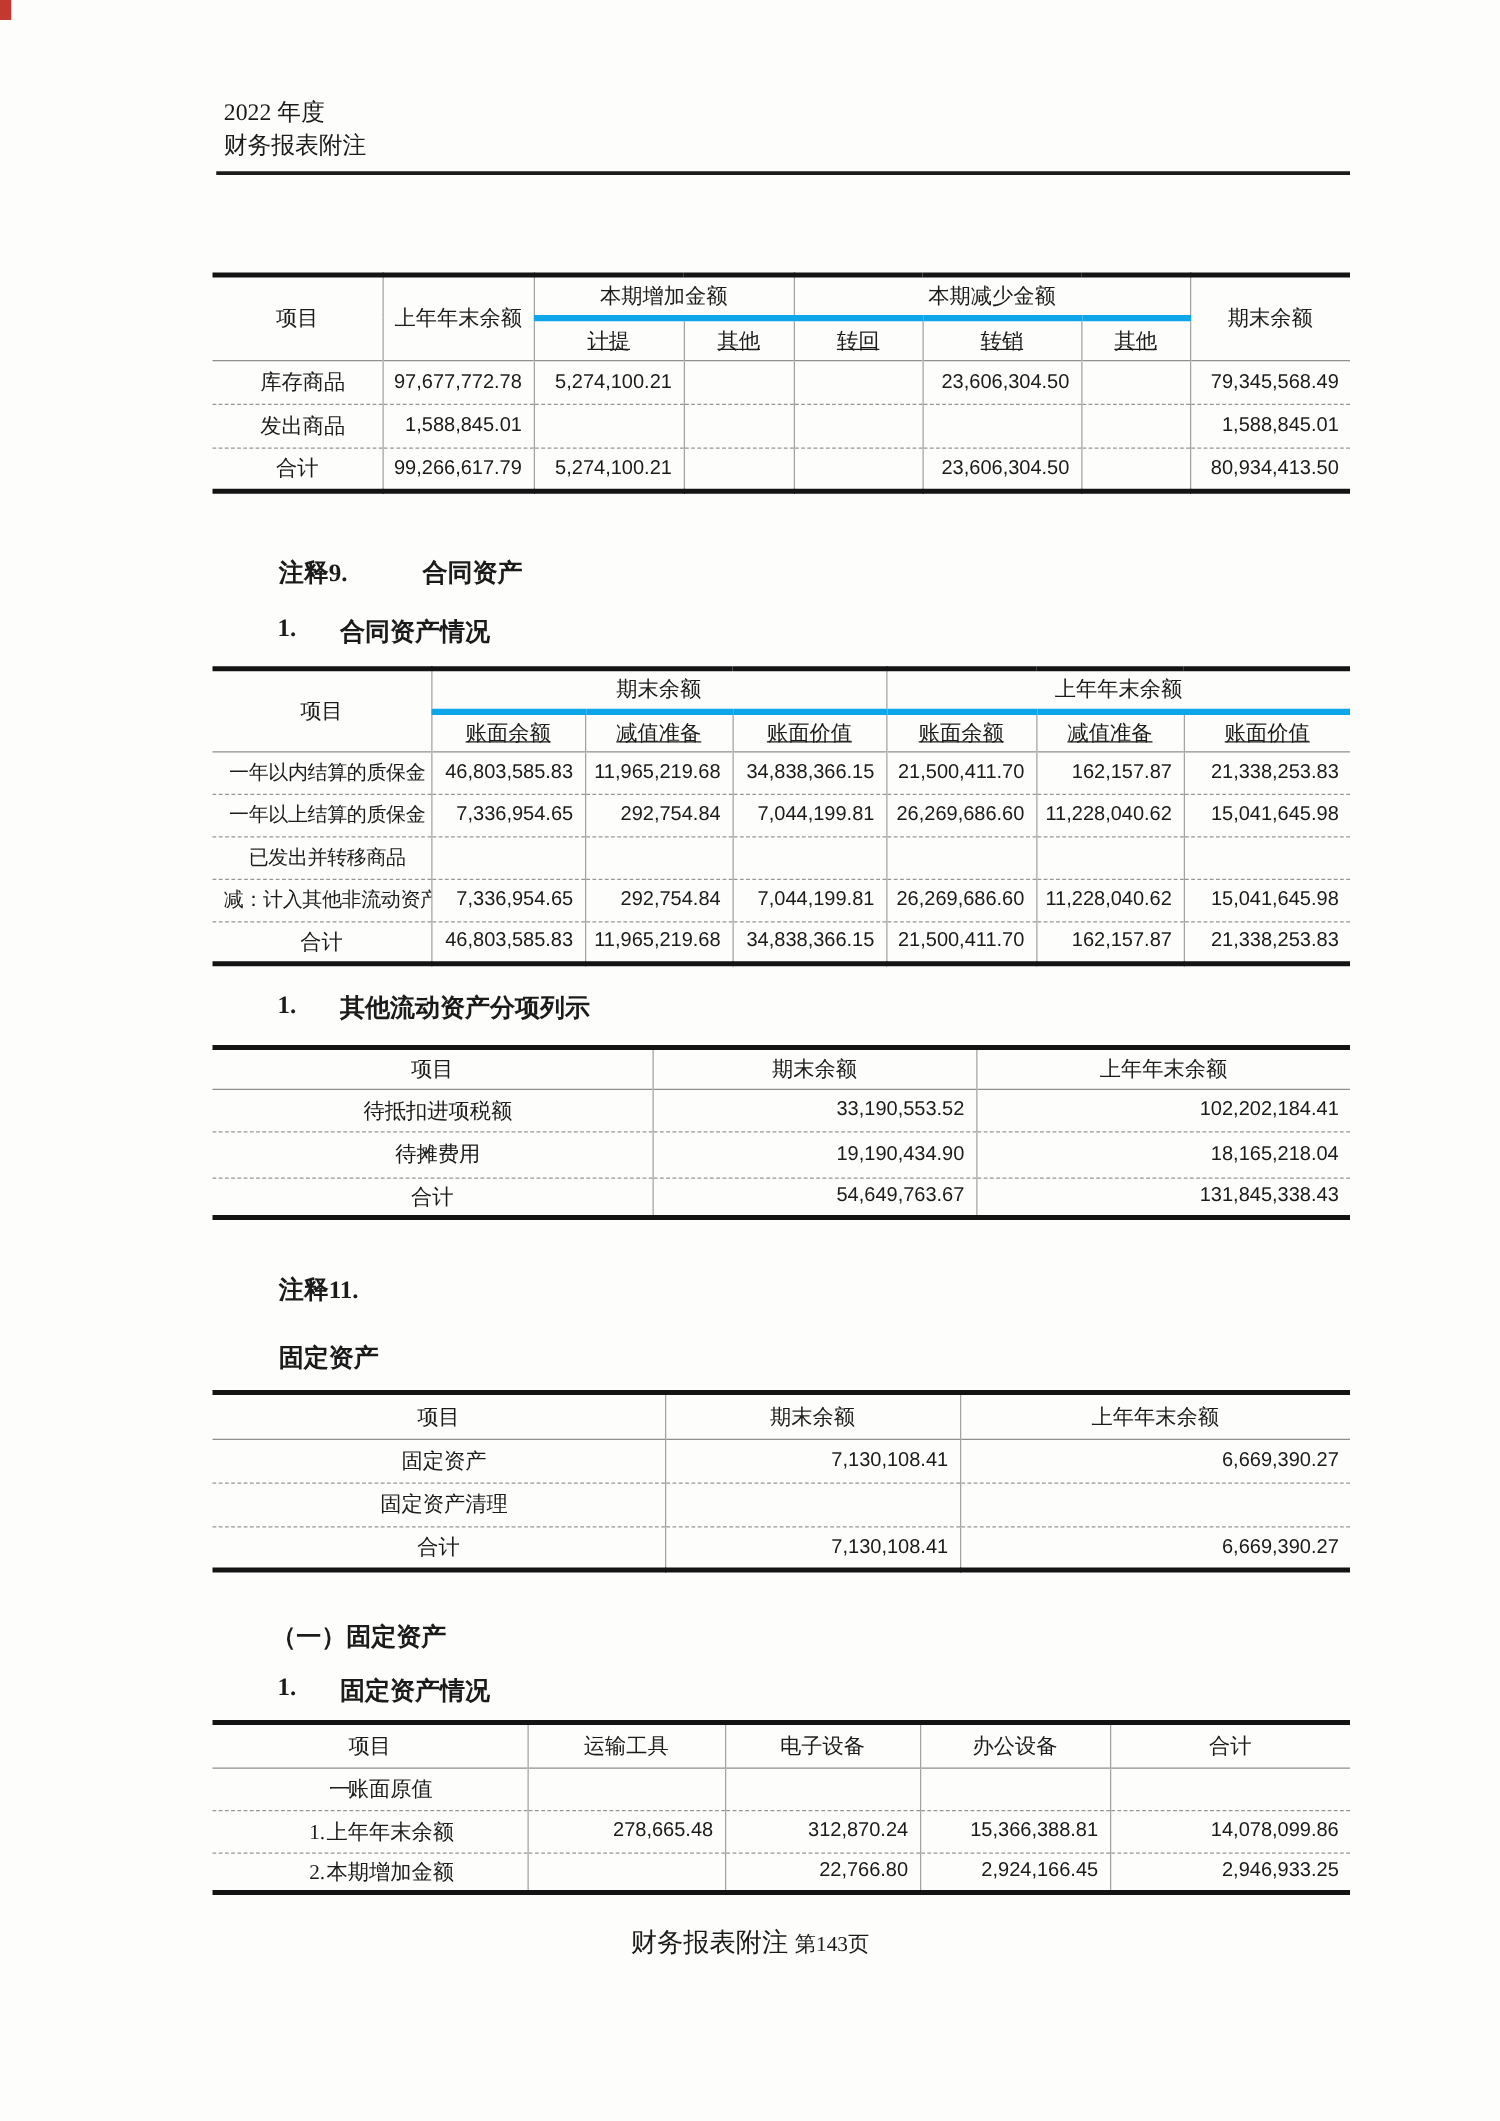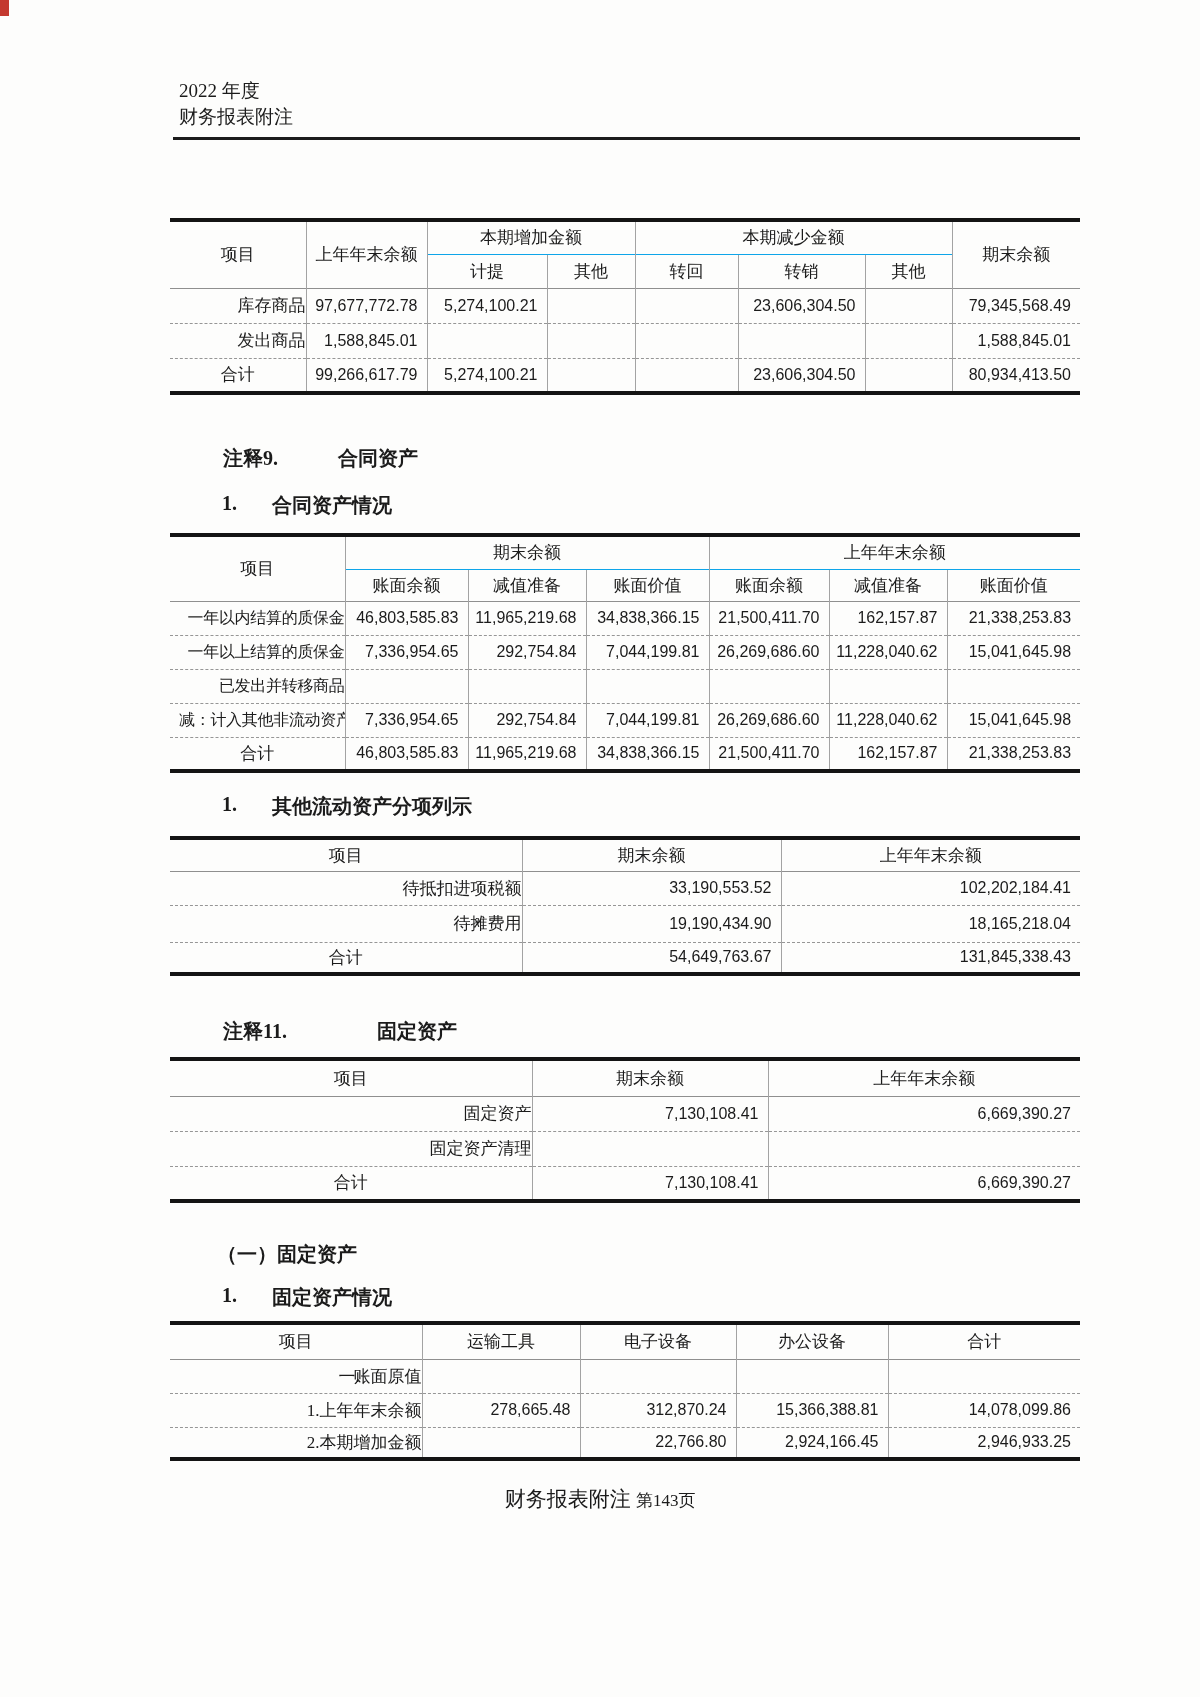--- a/index.html
+++ b/index.html
@@ -27,45 +27,45 @@
   .sub-heading { font-size:20px; font-weight:bold; margin-left:52px; display:flex; }
   .sub-heading .no { display:inline-block; width:50px; }
   .part-heading { font-size:20px; font-weight:bold; margin-left:47px; }
 
   
   table { border-collapse:collapse; table-layout:fixed; width:910px;
           border-top:4px solid #141414; border-bottom:4px solid #141414; }
   th, td { font-weight:normal; font-size:17px; overflow:hidden; white-space:nowrap; }
   th { text-align:center; }
   .bl { border-left:1px solid #a3a3a3; }
-  .hr2 td, .hr2 th { border-top:1px solid #0ea5e9; }     
+  .hr2 td, .hr2 th { border-top:5px solid #0ea5e9;text-decoration:underline; }     
   .fr td { border-top:1px solid #8f8f8f; }               
   .dr td { border-top:1px dashed #969696; }              
   .num { font-family:"Liberation Sans","DejaVu Sans",sans-serif; font-size:16px;
          text-align:right; padding-right:9px; }
-  .lbl { text-align:right; padding-left:9px; }
+  .lbl { text-align:center; padding-left:9px; }
   .lbl-sm { font-size:16px; letter-spacing:-0.3px; }
   .ctr { text-align:center; }
   .rowno { display:inline-block; width:24px; padding-left:9px; }
 
   .t1 tr { height:35px; } .t1 tr.hrow { height:34px; }
   .t2 tr { height:34px; } .t2 tr.srow { height:32px; }
   .t3 tr.hrow { height:33px; } .t3 tr { height:34px; } .t3 tr.tall { height:37px; } .t3 tr.short { height:32px; }
   .t4 tr.hrow { height:37px; } .t4 tr { height:35px; }
   .t5 tr.hrow { height:36px; } .t5 tr { height:34px; } .t5 tr.short { height:32px; }
 
   
   .mt-table1 { margin-top:78px; }
   .mt-note9  { margin-top:50px; }
   .mt-sub9   { margin-top:20px; }
   .mt-table2 { margin-top:14px; }
   .mt-note10 { margin-top:36px; }
   .mt-sub10  { margin-top:20px; }
   .mt-table3 { margin-top:16px; }
-  .mt-note11 { margin-top:42px; }
+  .mt-note11 { margin-top:42px;flex-direction:column; }
   .mt-table4 { margin-top:12px; }
   .mt-part   { margin-top:38px; }
   .mt-sub11  { margin-top:16px; }
   .mt-table5 { margin-top:10px; }
 
   .page-footer { margin-top:24px; width:1200px; text-align:center; font-size:21px; }
   .page-footer .pageno { font-size:17px; }
 </style>
 </head>
 <body>

